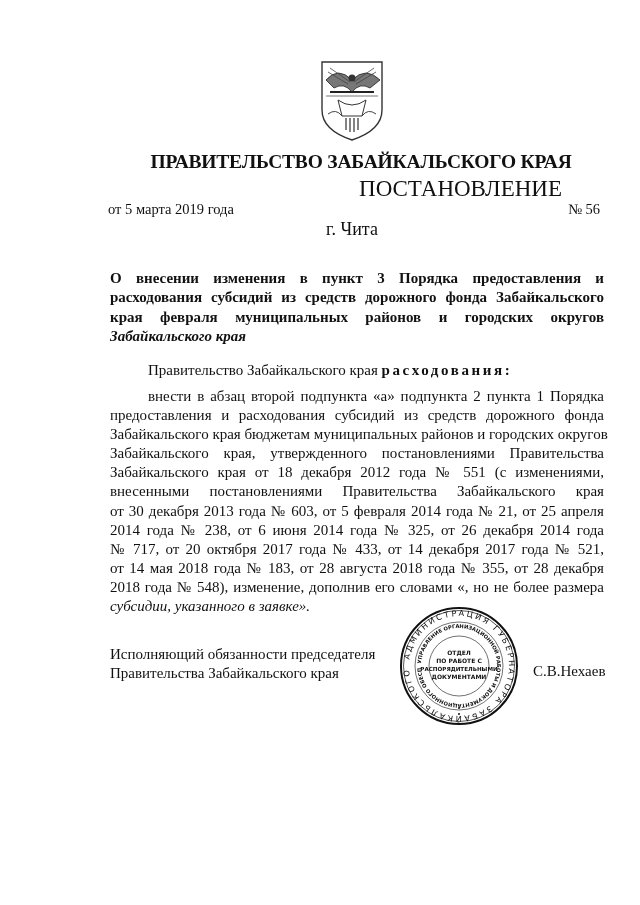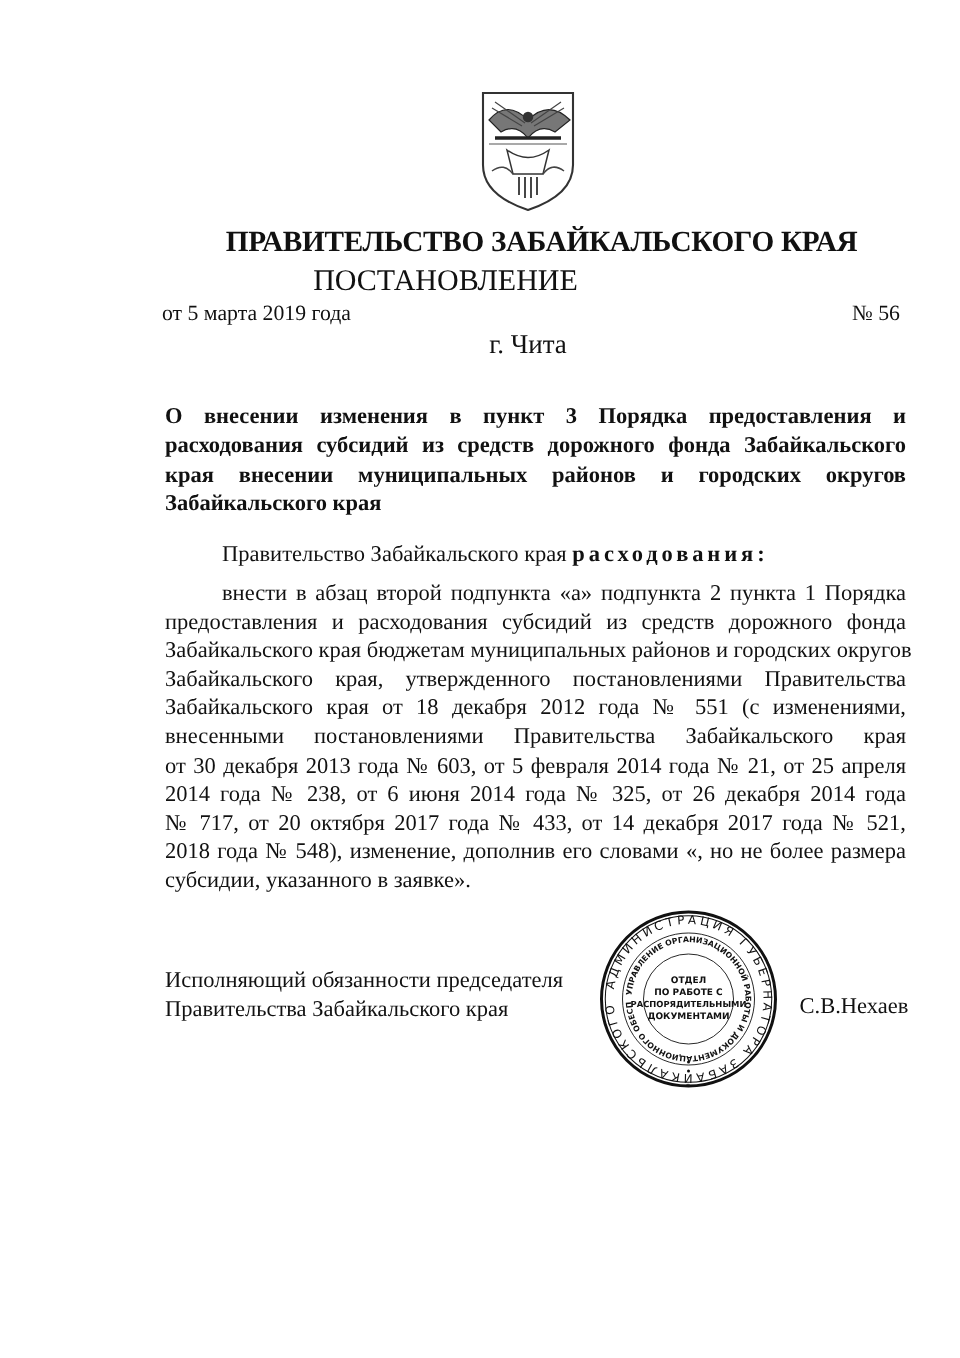--- a/index.html
+++ b/index.html
@@ -2,28 +2,28 @@
 <html><head>
 <meta charset="utf-8">
 <style>
   html, body { margin:0; padding:0; background:#ffffff; }
   body { width:640px; height:905px; position:relative; overflow:hidden;
          font-family:"Liberation Serif", "DejaVu Serif", serif; color:#111; }
   .abs { position:absolute; }
   #emblem { left:318px; top:58px; width:68px; height:84px; }
   #org-title { left:0; width:640px; top:151px; text-align:center; font-weight:bold;
                font-size:19.5px; letter-spacing:-0.2px; padding-left:82px; box-sizing:border-box; white-space:nowrap; }
-  #doc-type { left:0; width:562px; top:176px; text-align:center; font-size:20px; padding-left:32px; box-sizing:border-box; }
+  #doc-type { left:0; width:562px; top:176px; text-align:right; font-size:23px; padding-left:32px; box-sizing:border-box; }
   #doc-date { left:108px; top:201px; font-size:14.5px; }
   #doc-number { left:568px; top:201px; font-size:14.5px;text-align:right; }
   #doc-city { left:0; width:640px; top:219px; text-align:center; font-size:18px; padding-left:64px; box-sizing:border-box; }
   #subject { left:110px; top:269px; width:494px; font-weight:bold; font-size:15px; line-height:19.4px;
              text-align:justify; }
   .line { display:block; text-align:justify; text-align-last:justify; white-space:nowrap; }
-  .line.last { text-align-last:left; }
+  .line.last { text-align-last:left;font-style:italic; }
   #decree { left:148px; top:362px; font-size:15px; }
   #decree b { letter-spacing:2.6px; }
   #body-text { left:110px; top:387px; width:494px; font-size:15px; line-height:19.1px; }
   .indent { padding-left:38px; }
   #sig-left { left:110px; top:645px; font-size:15px; line-height:19px; }
   #sig-name { left:533px; top:663px; font-size:15px; }
   #stamp { left:398px; top:605px; width:122px; height:122px; }
 </style>
 </head>
 <body>
@@ -44,38 +44,39 @@
 
 <div id="org-title" class="abs">ПРАВИТЕЛЬСТВО ЗАБАЙКАЛЬСКОГО КРАЯ</div>
 <div id="doc-type" class="abs">ПОСТАНОВЛЕНИЕ</div>
 <div id="doc-date" class="abs">от 5 марта 2019 года</div>
 <div id="doc-number" class="abs">№ 56</div>
 <div id="doc-city" class="abs">г. Чита</div>
 
 <div id="subject" class="abs">
   <span class="line">О внесении изменения в пункт 3 Порядка предоставления и</span>
   <span class="line">расходования субсидий из средств дорожного фонда Забайкальского</span>
-  <span class="line">края внесении муниципальных районов и городских округов</span>
+  <span class="line">края февраля муниципальных районов и городских округов</span>
   <span class="line last">Забайкальского края</span>
 </div>
 
 <div id="decree" class="abs">
   <span>Правительство Забайкальского края </span><b>расходования:</b>
 </div>
 
 <div id="body-text" class="abs">
   <span class="line indent">внести в абзац второй подпункта «а» подпункта 2 пункта 1 Порядка</span>
   <span class="line">предоставления и расходования субсидий из средств дорожного фонда</span>
   <span class="line">Забайкальского края бюджетам муниципальных районов и городских округов</span>
   <span class="line">Забайкальского края, утвержденного постановлениями Правительства</span>
   <span class="line">Забайкальского края от 18 декабря 2012 года № 551 (с изменениями,</span>
   <span class="line">внесенными постановлениями Правительства Забайкальского края</span>
   <span class="line">от 30 декабря 2013 года № 603, от 5 февраля 2014 года № 21, от 25 апреля</span>
   <span class="line">2014 года № 238, от 6 июня 2014 года № 325, от 26 декабря 2014 года</span>
   <span class="line">№ 717, от 20 октября 2017 года № 433, от 14 декабря 2017 года № 521,</span>
+  <span class="line">от 14 мая 2018 года № 183, от 28 августа 2018 года № 355, от 28 декабря</span>
   <span class="line">2018 года № 548), изменение, дополнив его словами «, но не более размера</span>
   <span class="line last">субсидии, указанного в заявке».</span>
 </div>
 
 <div id="sig-left" class="abs">
   <div>Исполняющий обязанности председателя</div>
   <div>Правительства Забайкальского края</div>
 </div>
 <div id="sig-name" class="abs">С.В.Нехаев</div>
 

